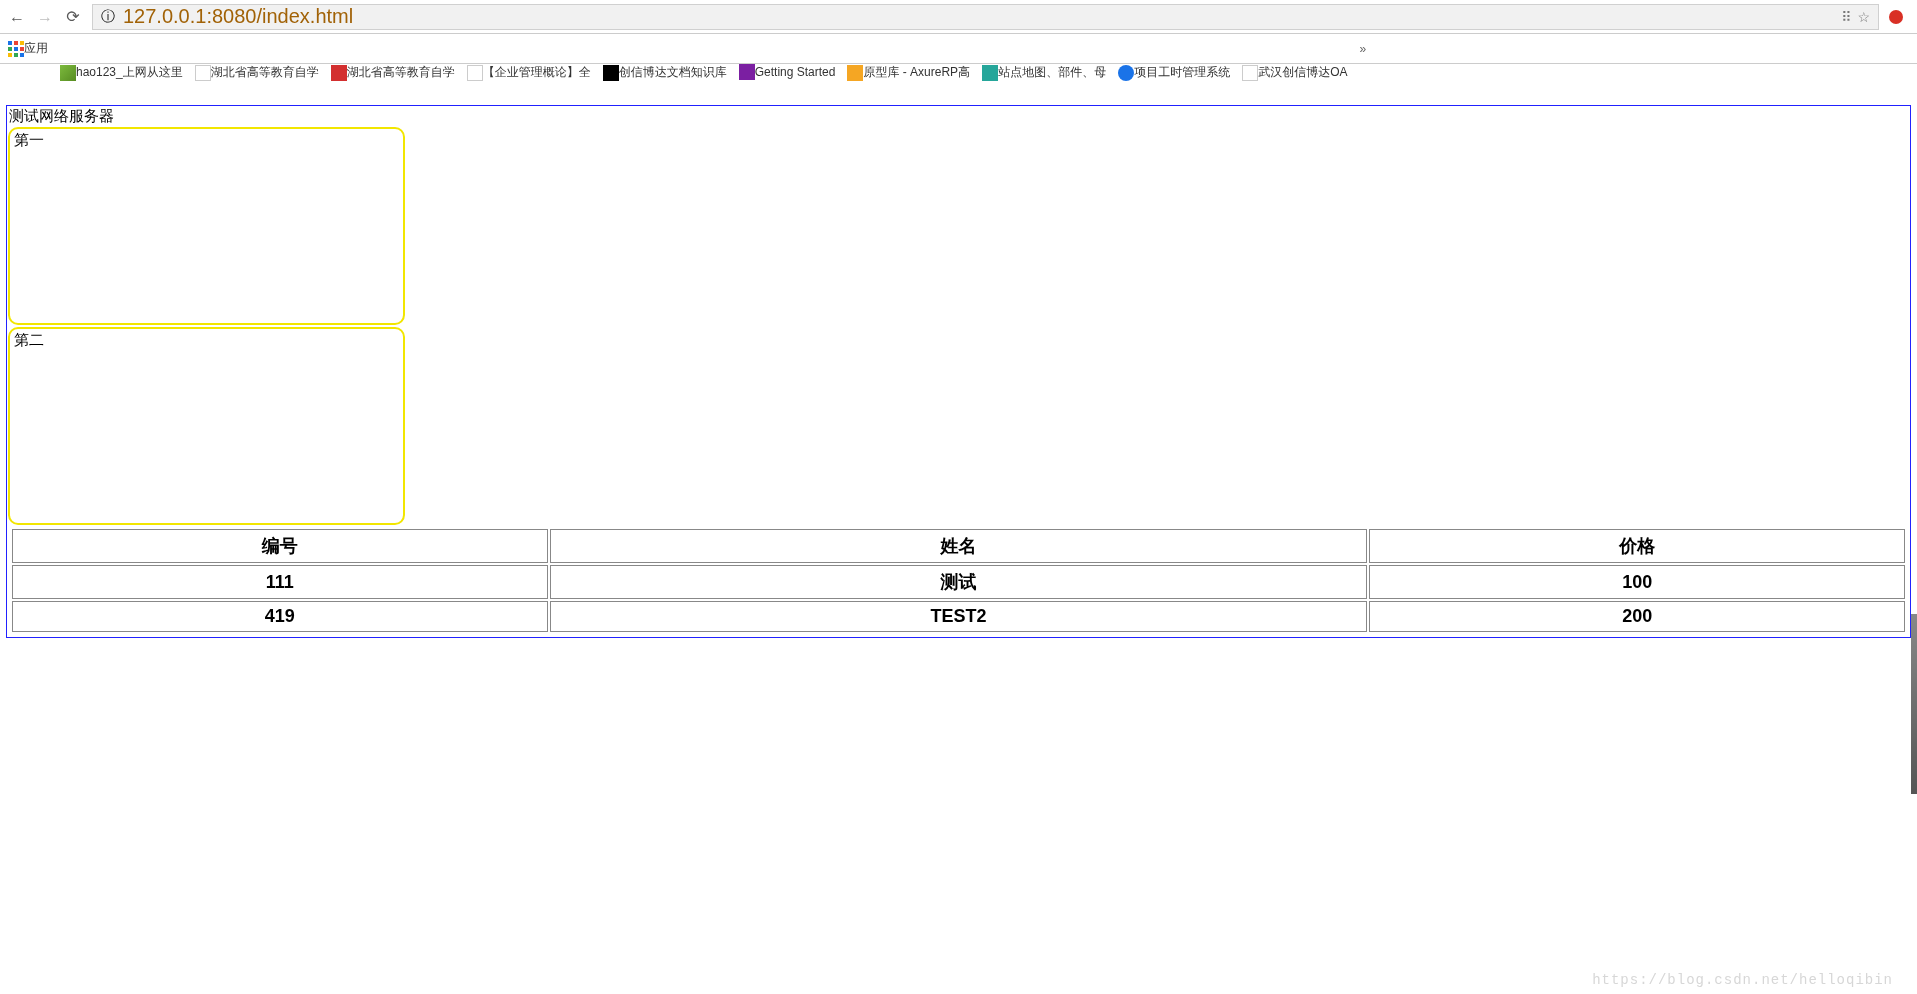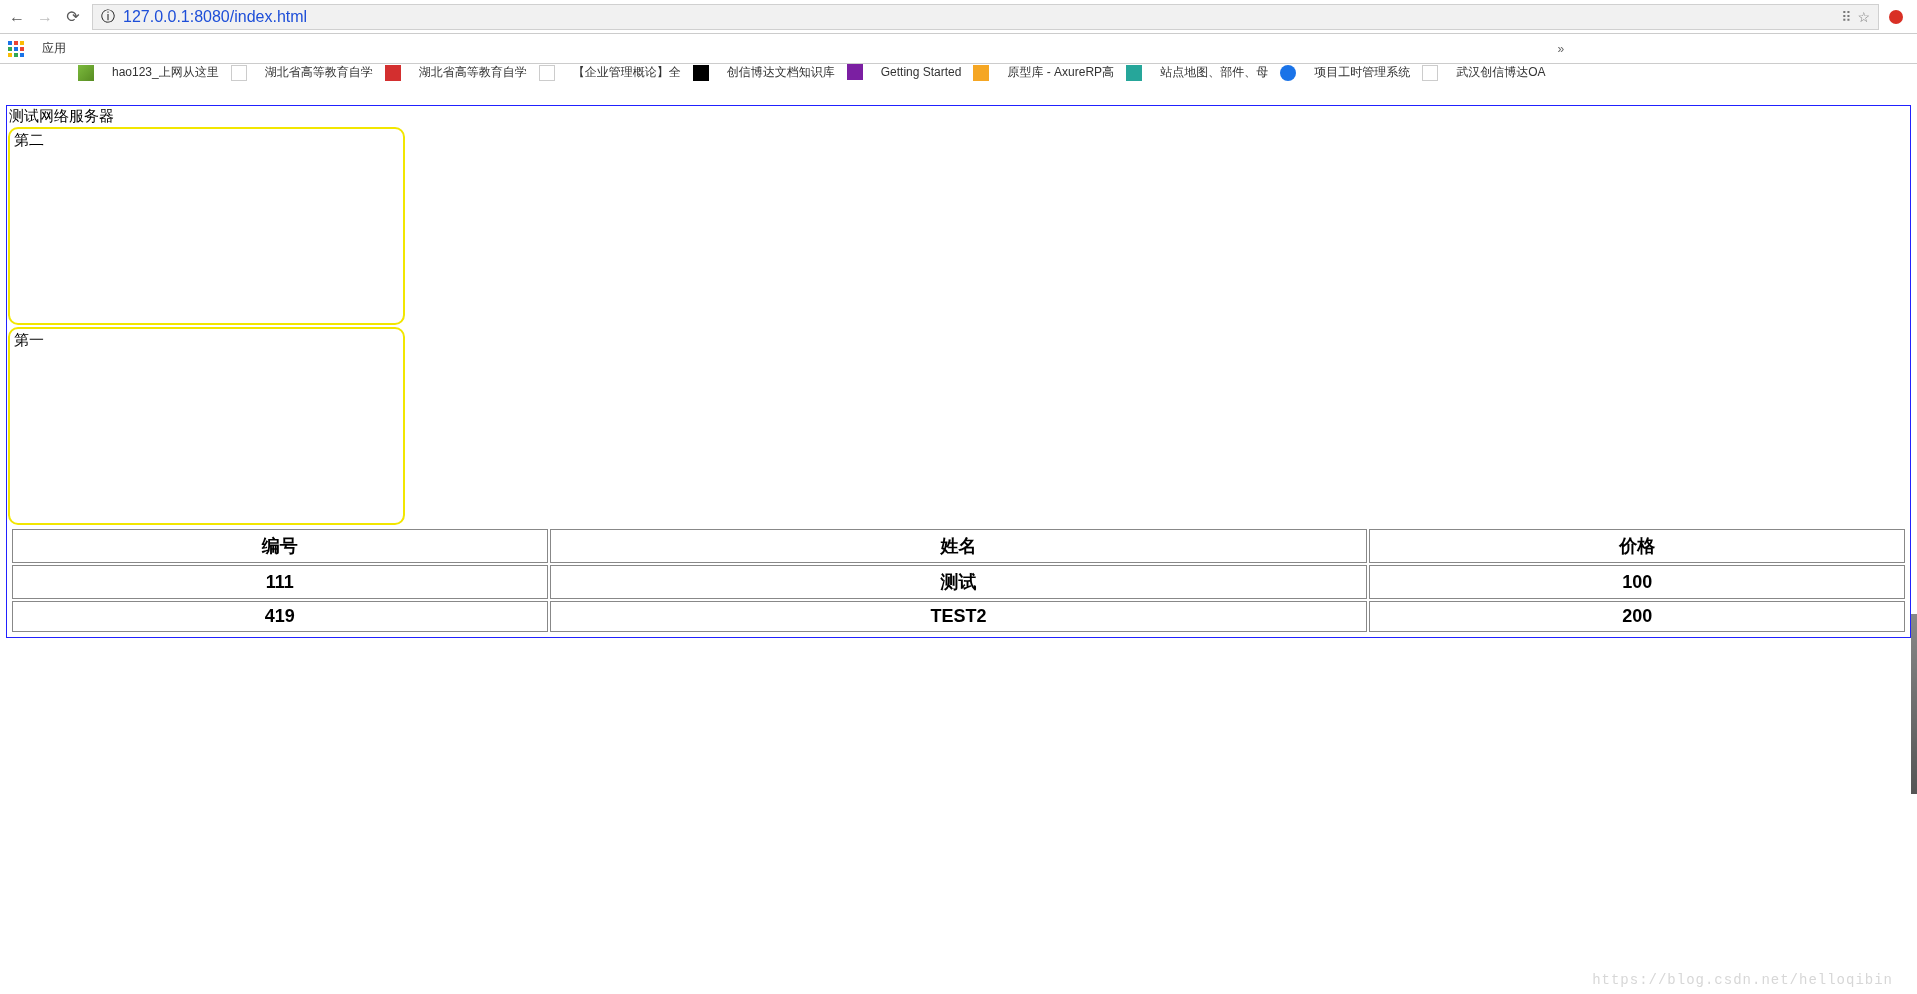--- a/index.html
+++ b/index.html
@@ -2,25 +2,25 @@
 <html><head>
   <meta charset="utf-8">
   <style>
     * { box-sizing: border-box; }
     html, body { margin:0; padding:0; font-family: Arial,"Microsoft YaHei",sans-serif; font-size:14px; background:#fff; }
     
     .browser { width:1917px; }
     .addr-bar { height:34px; display:flex; align-items:center; gap:10px; padding:0 8px; border-bottom:1px solid #ccc; }
     .ab-icon { width:18px; height:18px; display:flex; align-items:center; justify-content:center; color:#5a5a5a; font-size:16px; }
     .omnibox { flex:1; height:26px; border:1px solid #d0d0d0; background:#f1f1f1; display:flex; align-items:center; padding:0 8px; gap:6px; }
-    .omnibox input { flex:1; border:none; outline:none; background:transparent; font-size:16px; color:#1d4ed8; }
+    .omnibox input { flex:1; border:none; outline:none; background:transparent; font-size:20px; color:#a16207; }
     .right-icons { display:flex; align-items:center; gap:10px; padding-right:6px; }
     .red-dot { width:14px; height:14px; border-radius:50%; background:#d93025; }
     .bm-bar { height:30px; display:flex; align-items:center; gap:12px; padding:0 8px; border-bottom:1px solid #ccc; font-size:12px; color:#333; }
-    .bm-item { display:flex; align-items:center; gap:18px; white-space:nowrap; }
+    .bm-item { display:flex; align-items:center; gap:0; white-space:nowrap; }
     .apps-ico { width:16px; height:16px; display:grid; grid-template-columns:repeat(3,4px); grid-template-rows:repeat(3,4px); gap:2px; }
     .apps-ico span { width:4px;height:4px;background:#1a73e8; }
     .apps-ico span:nth-child(2){background:#ea4335;} .apps-ico span:nth-child(3){background:#fbbc04;}
     .apps-ico span:nth-child(4){background:#34a853;} .apps-ico span:nth-child(5){background:#1a73e8;}
     .apps-ico span:nth-child(6){background:#ea4335;} .apps-ico span:nth-child(7){background:#fbbc04;}
     .apps-ico span:nth-child(8){background:#34a853;} .apps-ico span:nth-child(9){background:#1a73e8;}
     .fav { width:16px;height:16px;border:1px solid #ccc;background:#fff; }
     .fav.hao{background:linear-gradient(135deg,#7cba3d,#578c22);border:none;}
     .fav.purple{background:#7b1fa2;border:none;}
     .fav.orange{background:#f5a623;border:none;}
@@ -114,22 +114,22 @@
           <div class="fav "></div>
           <span>武汉创信博达OA</span>
         </div>
       </div>
     <span class="chev">»</span>
   </div>
 
   <div class="viewport">
     <div class="page-box">
       <div class="page-title">测试网络服务器</div>
+      <div class="yellow-box">第一</div>
       <div class="yellow-box">第二</div>
-      <div class="yellow-box">第一</div>
       <table class="data">
         <thead>
             <tr id="tbl-head">
               <th>编号</th>
               <th>姓名</th>
               <th>价格</th>
             </tr>
           </thead>
         <tbody id="tbl-body">
             <tr>

